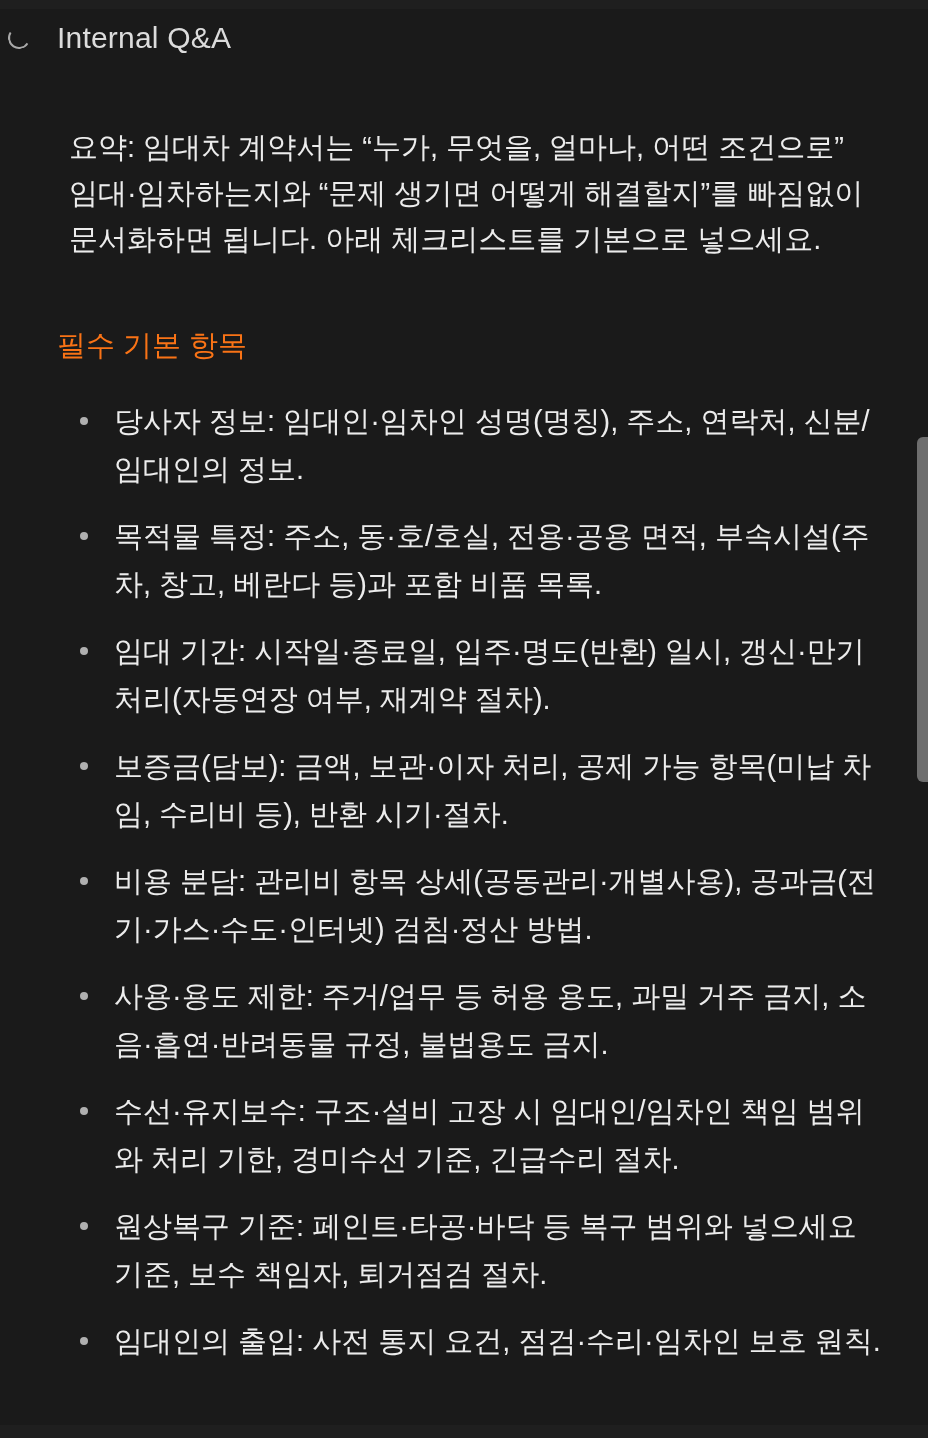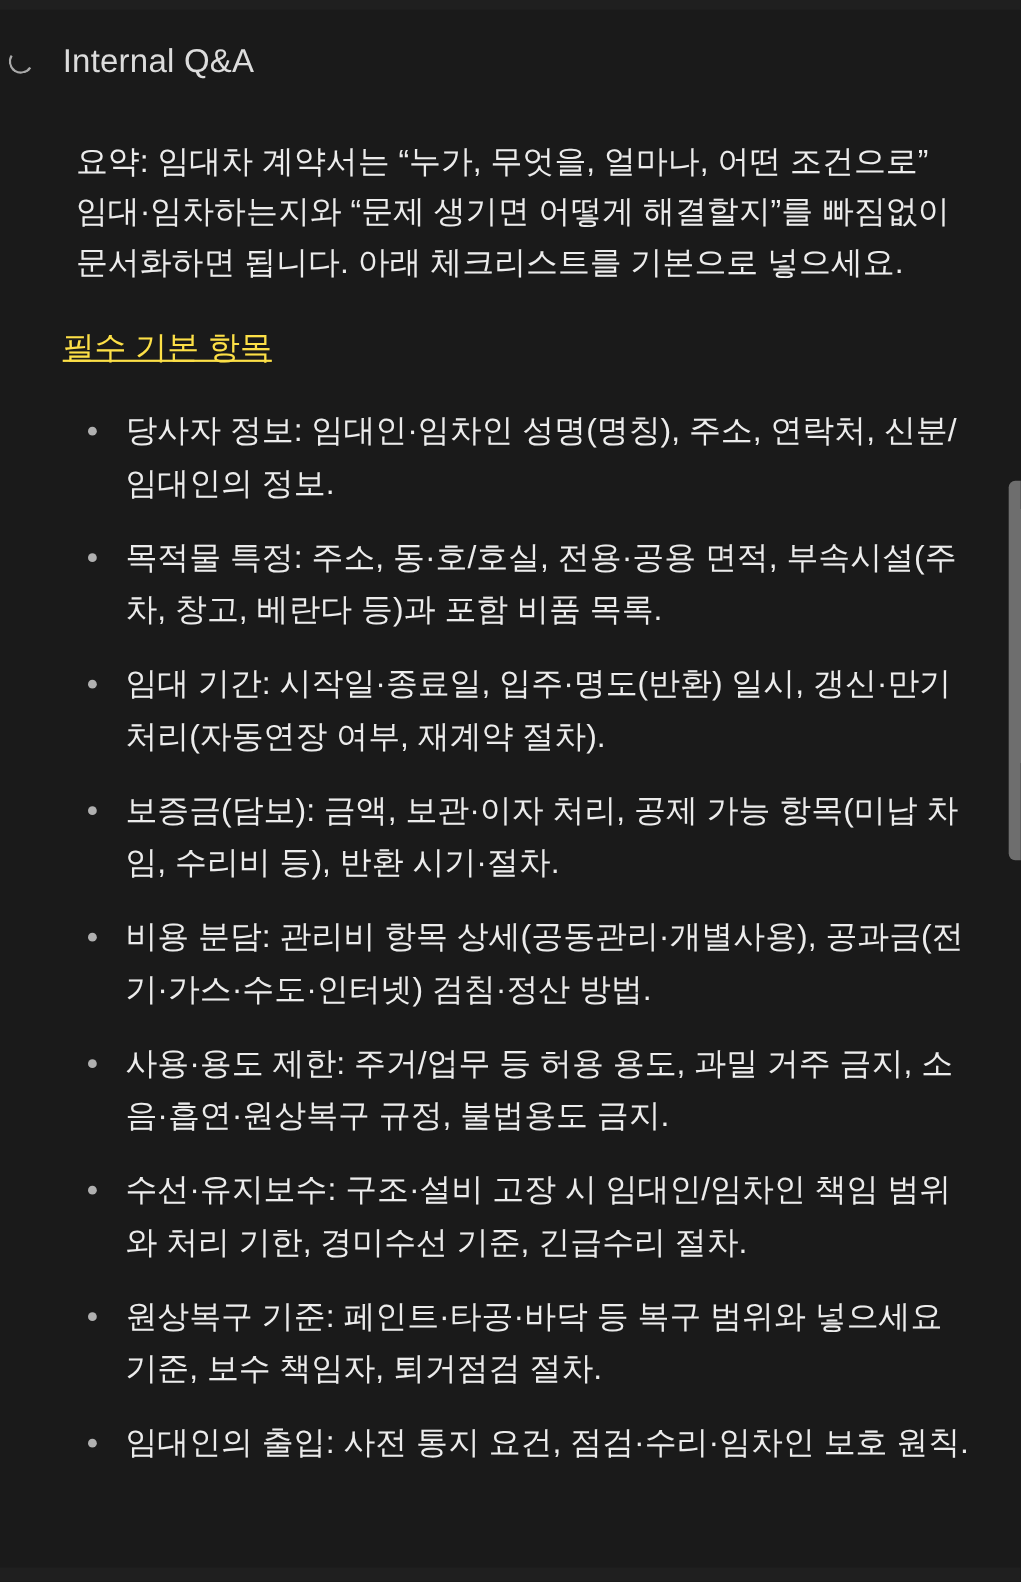--- a/index.html
+++ b/index.html
@@ -24,21 +24,21 @@
   }
   .bottom-strip {
     position: absolute;
     bottom: 0; left: 0;
     width: 100%;
     height: 13px;
     background: #1f1f1f;
   }
   .header {
     position: absolute;
-    top: 36px;
+    top: 18px;
     left: 8px;
     display: flex;
     align-items: center;
     gap: 27px;
     height: 40px;
   }
   .spinner {
     width: 22px;
     height: 22px;
     border-radius: 50%;
@@ -63,26 +63,25 @@
     width: 828px;
     color: #ececec;
   }
   .summary {
     margin: 12px;
     font-size: 29px;
     line-height: 46px;
     font-weight: 400;
   }
   .section-heading {
-    margin: 31px 0 0 0;
+    margin: 60px 0 0 0;
     font-size: 29px;
     line-height: 46px;
     font-weight: 400;
-    color: #fde047;
-    text-decoration: underline;
+    color: #f97316;
   }
   ul.checklist {
     list-style: none;
     margin: 29px 0 0 0;
     padding: 0;
   }
   ul.checklist li {
     position: relative;
     padding-left: 57px;
     font-size: 29px;
@@ -141,21 +140,21 @@
     <li>
       <span class="bullet-dot"></span>
       <span>보증금(담보): 금액, 보관·이자 처리, 공제 가능 항목(미납 차임, 수리비 등), 반환 시기·절차.</span>
     </li>
     <li>
       <span class="bullet-dot"></span>
       <span>비용 분담: 관리비 항목 상세(공동관리·개별사용), 공과금(전기·가스·수도·인터넷) 검침·정산 방법.</span>
     </li>
     <li>
       <span class="bullet-dot"></span>
-      <span>사용·용도 제한: 주거/업무 등 허용 용도, 과밀 거주 금지, 소음·흡연·원상복구 규정, 불법용도 금지.</span>
+      <span>사용·용도 제한: 주거/업무 등 허용 용도, 과밀 거주 금지, 소음·흡연·반려동물 규정, 불법용도 금지.</span>
     </li>
     <li>
       <span class="bullet-dot"></span>
       <span>수선·유지보수: 구조·설비 고장 시 임대인/임차인 책임 범위와 처리 기한, 경미수선 기준, 긴급수리 절차.</span>
     </li>
     <li>
       <span class="bullet-dot"></span>
       <span>원상복구 기준: 페인트·타공·바닥 등 복구 범위와 넣으세요 기준, 보수 책임자, 퇴거점검 절차.</span>
     </li>
     <li>

